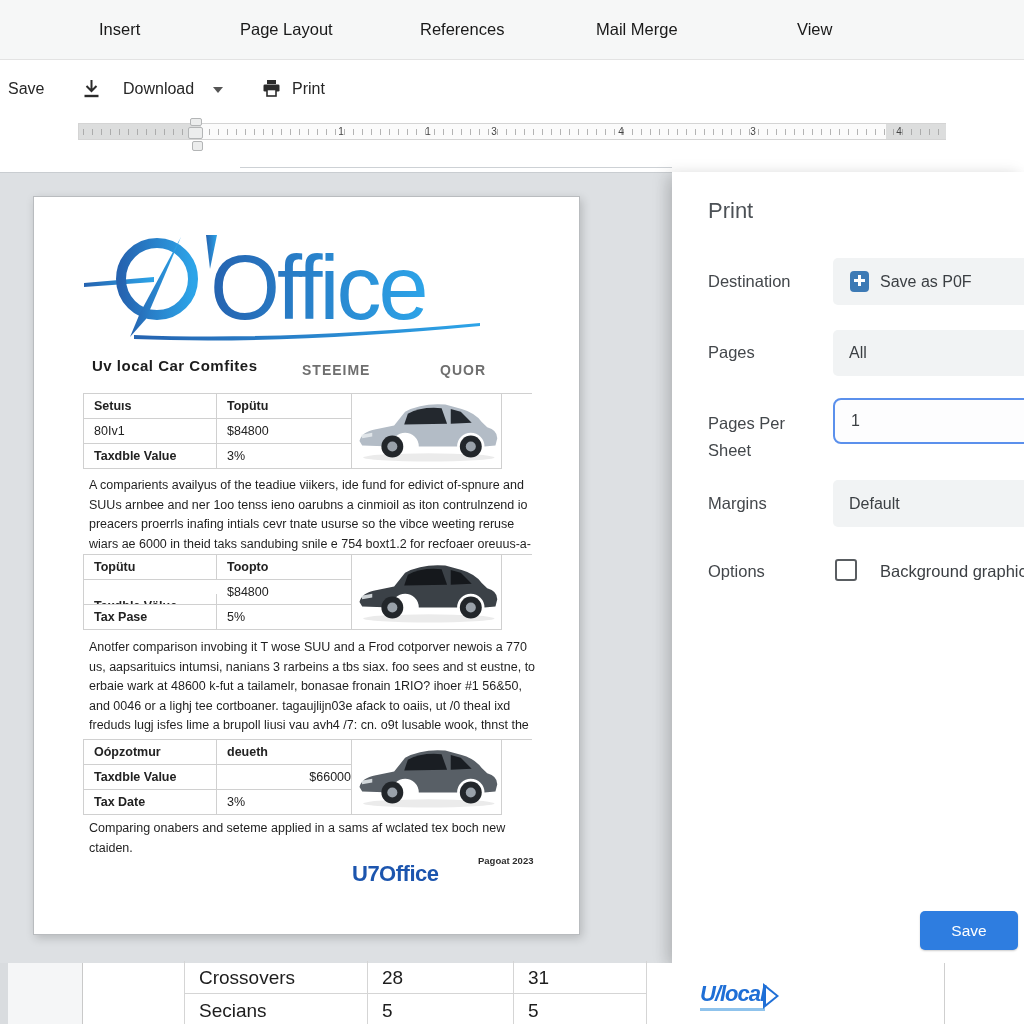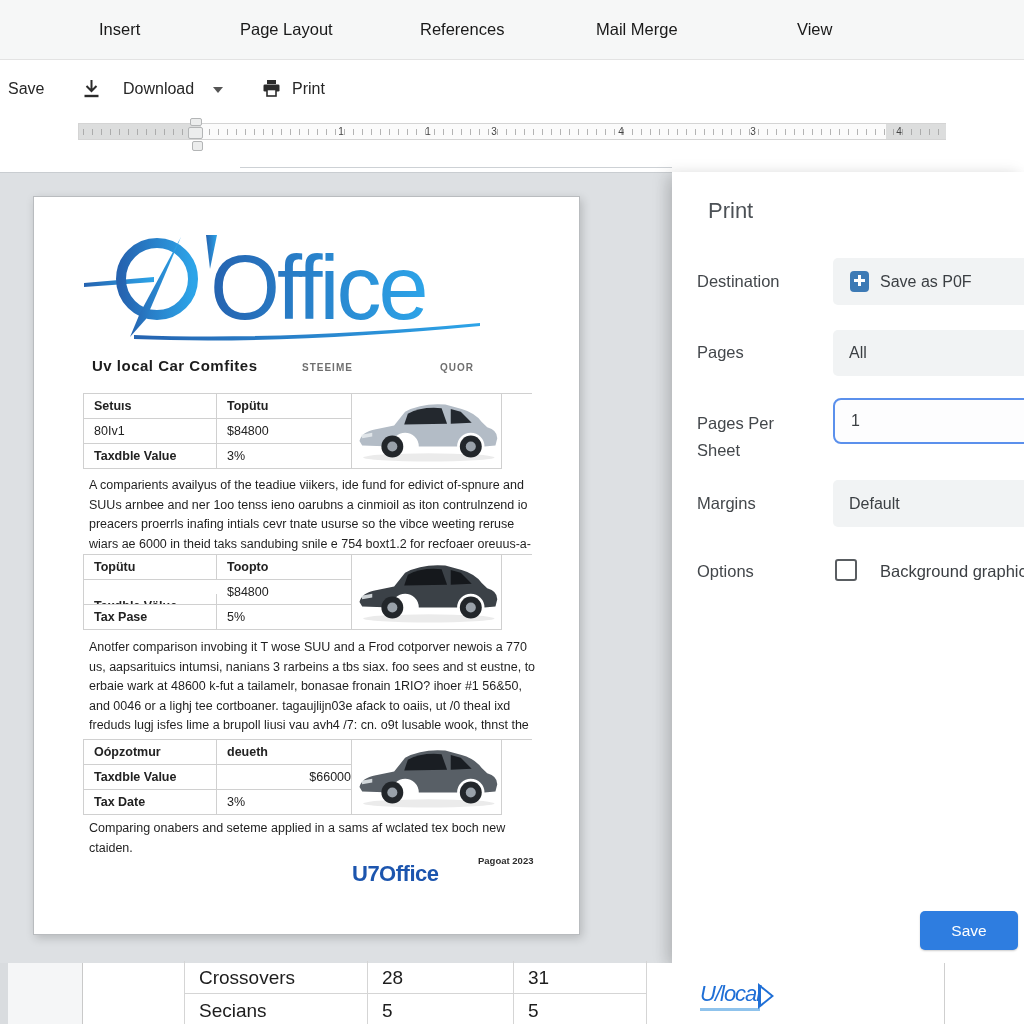--- a/index.html
+++ b/index.html
@@ -27,41 +27,41 @@
   .ind-marker { position:absolute; background:#eceded; border:1px solid #b3b5b6; border-radius:2px; z-index:3; }
   .page-top-line { position:absolute; left:240px; top:167px; width:432px; border-top:1px solid #cdd1d5; }
 
   
   .backdrop { position:absolute; left:0; top:172px; width:1024px; height:791px; background:#dde0e3; border-top:1px solid #c9cdd1; }
 
   
   .doc-page { position:absolute; left:33px; top:196px; width:547px; height:739px; background:#ffffff; border:1px solid #b9bcbf; box-shadow:2px 3px 9px rgba(0,0,0,.18); }
   .doc-logo { position:absolute; left:48px; top:26px; width:404px; height:122px; }
   .doc-heading { position:absolute; left:58px; top:160px; font-size:15px; font-weight:700; letter-spacing:.5px; color:#1c1c1c; }
-  .doc-sub { position:absolute; top:165px; font-size:10px; font-weight:700; letter-spacing:1px; color:#6f6f6f; }
+  .doc-sub { position:absolute; top:165px; font-size:14px; font-weight:700; letter-spacing:1px; color:#6f6f6f; }
   .doc-sub.s1 { left:268px; }
   .doc-sub.s2 { left:406px; }
 
   .doc-table { position:absolute; left:49px; width:449px; display:grid; grid-template-columns:133px 135px 150px; grid-auto-rows:25px; border-top:1px solid #d0d0d0; border-left:1px solid #d0d0d0; background:#fff; }
   .doc-table.t0 { top:196px; } .doc-table.t1 { top:357px; } .doc-table.t2 { top:542px; }
   .dtc { border-right:1px solid #d0d0d0; border-bottom:1px solid #d0d0d0; font-size:12.5px; color:#222; line-height:24px; padding-left:10px; overflow:hidden; white-space:nowrap; }
   .dtc.b { font-weight:700; }
   .dt-img { grid-column:3; grid-row:1 / span 3; border-right:1px solid #d0d0d0; border-bottom:1px solid #d0d0d0; display:flex; align-items:center; justify-content:center; overflow:hidden; }
   .dt-img svg { width:146px; height:68px; }
 
   .doc-para { position:absolute; left:55px; width:450px; font-size:12.5px; line-height:19.5px; color:#1f1f1f; text-align:left; }
   .doc-para.p0 { top:279px; } .doc-para.p1 { top:441px; } .doc-para.p2 { top:622px; }
 
   .doc-footer-logo { position:absolute; left:318px; top:664px; font-size:22px; font-weight:700; color:#1c55ae; letter-spacing:-.5px; }
   .doc-footer-page { position:absolute; left:444px; top:658px; font-size:9.5px; font-weight:700; color:#2d2d2d; }
 
   
   .print-panel { position:absolute; left:672px; top:172px; width:352px; height:791px; background:#ffffff; box-shadow:-7px 0 14px rgba(0,0,0,.10), 0 9px 16px rgba(0,0,0,.14); }
   .pp-title { position:absolute; left:36px; top:26px; font-size:22px; color:#4c5156; }
-  .pp-label { position:absolute; left:25px; font-size:16.5px; color:#43474b; }
+  .pp-label { position:absolute; left:36px; font-size:16.5px; color:#43474b; }
   .pp-field { position:absolute; left:161px; width:230px; height:47px; background:#f1f3f4; border-radius:5px; display:flex; align-items:center; font-size:16px; color:#3b3f43; }
   .pp-field .f-text { padding-left:16px; white-space:nowrap; }
   .f-dest { top:86px; }
   .f-pages { top:158px; height:46px; }
   .f-pps { top:226px; height:46px; background:#fdfdfe; border:2px solid #5b90ec; border-radius:8px; }
   .f-margins { top:308px; }
   .l-dest { top:100px; } .l-pages { top:171px; }
   .l-pps { top:238px; width:110px; line-height:27px; }
   .l-margins { top:322px; } .l-options { top:390px; }
   .pdf-icon { width:19px; height:21px; margin-left:17px; margin-right:11px; border-radius:4px; background:#3d7ab5; position:relative; flex:0 0 auto; }
@@ -73,21 +73,21 @@
 
   
   .bottom-strip { position:absolute; left:0; top:963px; width:1024px; height:61px; background:#ffffff; }
   .bs-grayedge { position:absolute; left:0; top:0; width:8px; height:61px; background:#d9dcdf; }
   .bs-margin { position:absolute; left:8px; top:0; width:75px; height:61px; background:#f5f6f7; border-right:1px solid #c9c9c9; }
   .bs-vline { position:absolute; left:944px; top:0; width:1px; height:61px; background:#cfcfcf; }
   .bg-table { position:absolute; left:184px; top:-2px; width:462px; display:grid; grid-template-columns:183px 146px 133px; grid-auto-rows:33px; border-left:1px solid #d5d5d5; }
   .bgc { border-right:1px solid #d5d5d5; border-bottom:1px solid #d5d5d5; font-size:19px; color:#1d1d1d; line-height:33px; padding-left:14px; white-space:nowrap; }
   .bgc.lbl { font-weight:400; }
   .bg-logo { position:absolute; left:700px; top:18px; display:flex; align-items:center; color:#1f6fd6; }
-  .bg-logo .txt { font-size:22px; font-weight:400; font-style:italic; letter-spacing:-1px; border-bottom:3px solid #8fc3ec; padding-bottom:1px; }
+  .bg-logo .txt { font-size:22px; font-weight:700; font-style:italic; letter-spacing:-1px; border-bottom:3px solid #8fc3ec; padding-bottom:1px; }
   .bg-logo .arrow { width:0; height:0; border-top:13px solid transparent; border-bottom:13px solid transparent; border-left:16px solid #1f6fd6; margin-left:-2px; position:relative; }
   .bg-logo .arrow::after { content:""; position:absolute; left:-13px; top:-8px; width:0; height:0; border-top:8px solid transparent; border-bottom:8px solid transparent; border-left:10px solid #fff; }
 </style>
 </head>
 <body>
 
 <div class="screen">
 
   <div class="menubar">
     <div id="menu-tabs">

